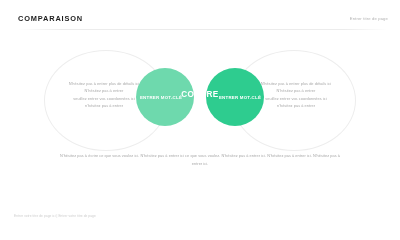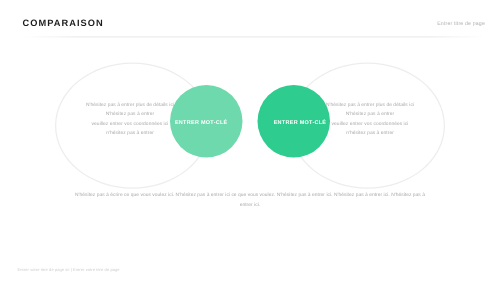--- a/index.html
+++ b/index.html
@@ -181,17 +181,18 @@
   </div>
 
   <div id="key-circle-left" class="key-circle">
     <span class="key-label">ENTRER MOT-CLÉ</span>
   </div>
 
   <div id="key-circle-right" class="key-circle">
     <span class="key-label">ENTRER MOT-CLÉ</span>
   </div>
 
+  <div id="versus-label">CONTRE</div>
 </div>
 
 <div id="bottom-paragraph">N'hésitez pas à écrire ce que vous voulez ici. N'hésitez pas à entrer ici ce que vous voulez. N'hésitez pas à entrer ici. N'hésitez pas à entrer ici. N'hésitez pas à entrer ici.</div>
 
 <div id="footer">Entrer votre titre de page ici | Entrer votre titre de page</div>
 
 </body></html>

